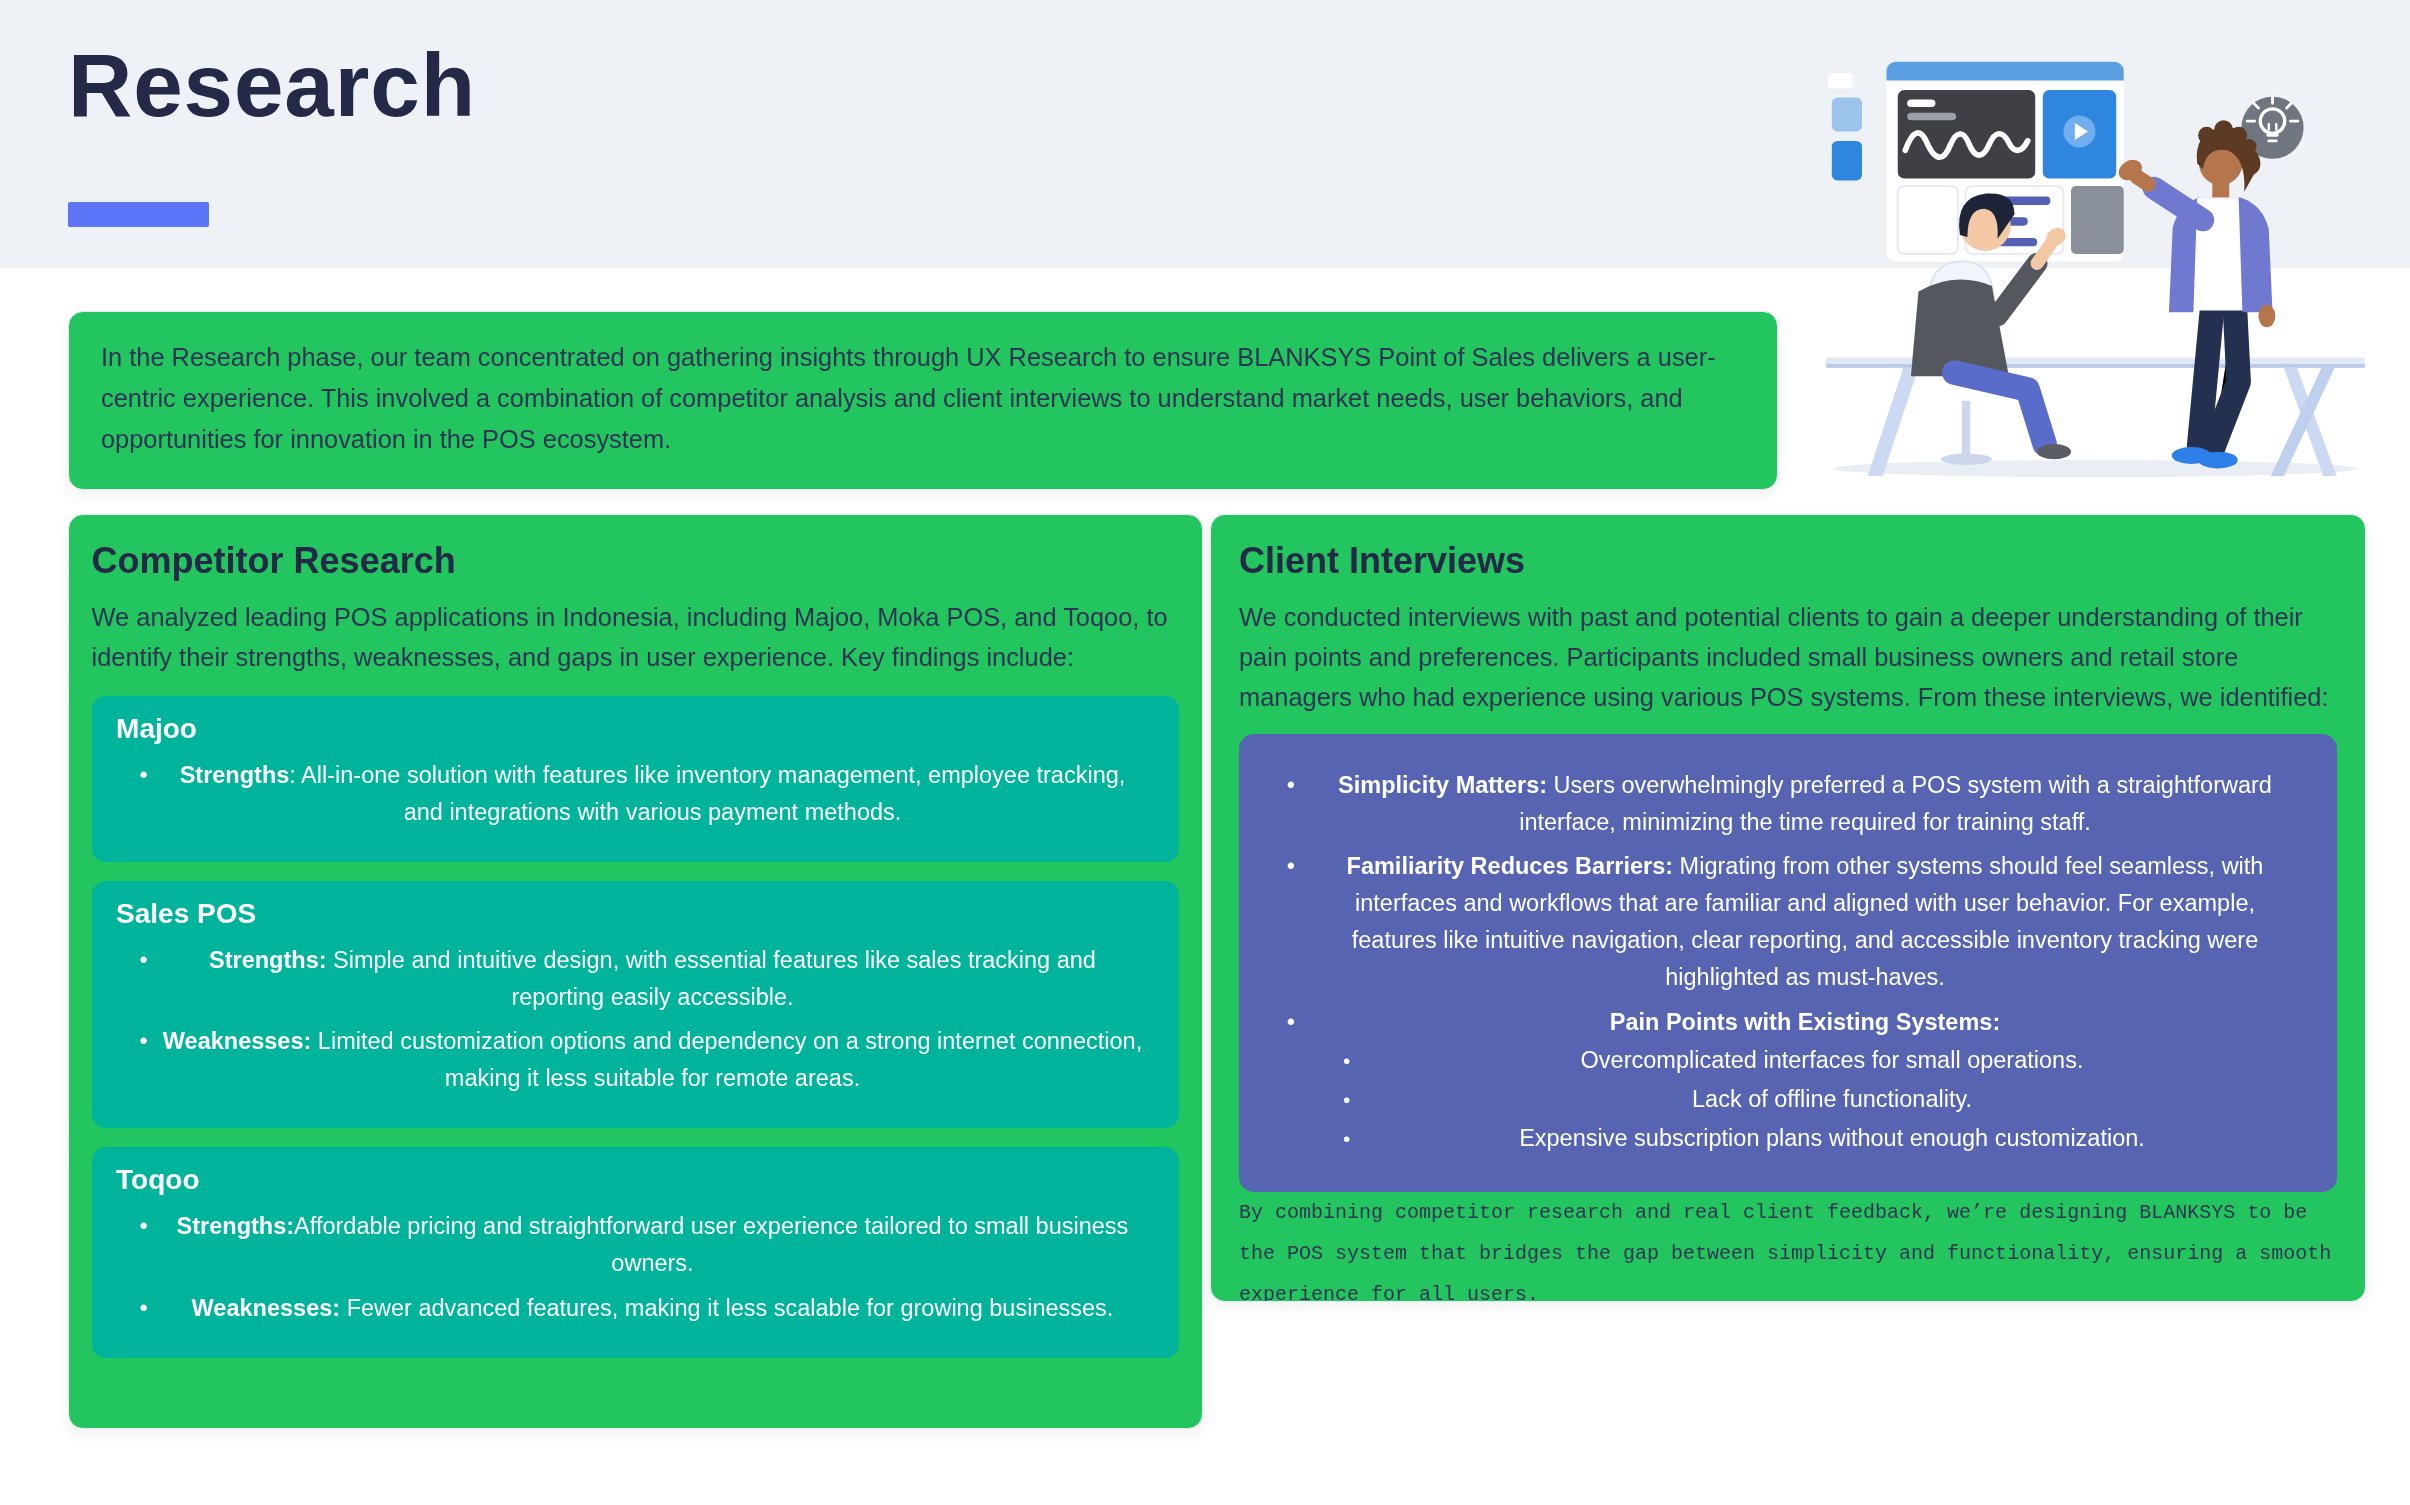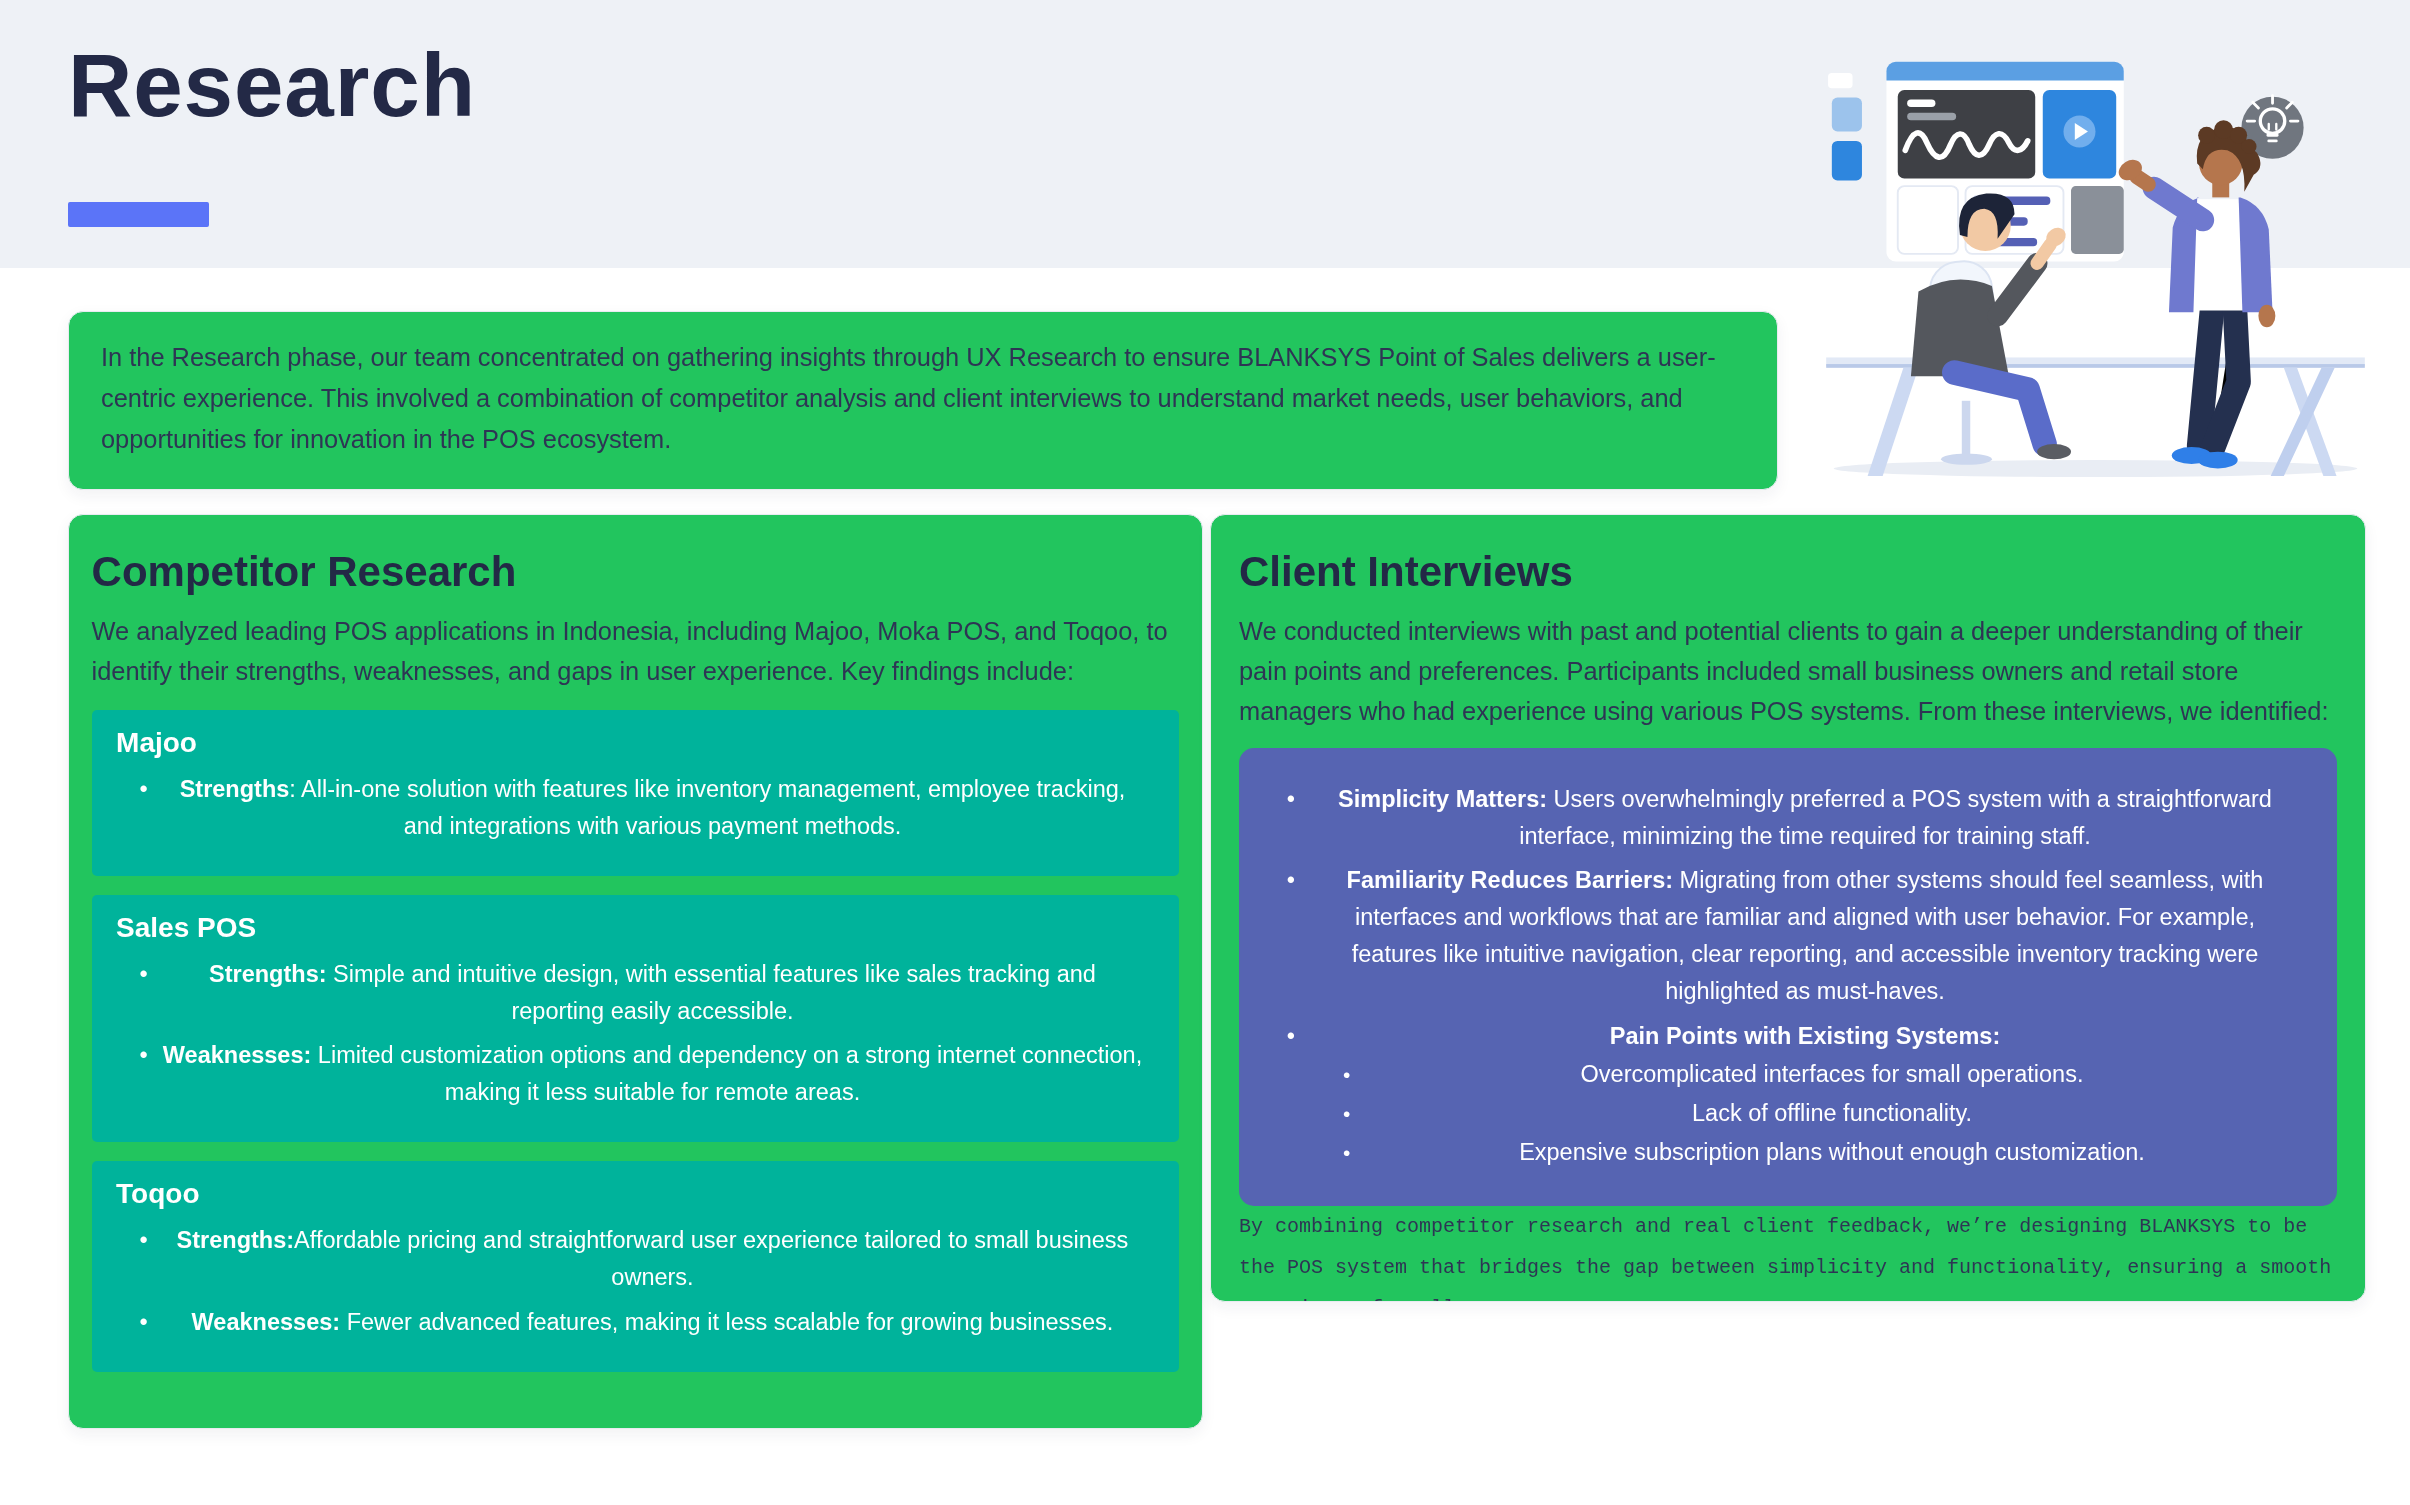--- a/index.html
+++ b/index.html
@@ -44,27 +44,27 @@
   }
   .left-card{
     left:68px;top:514px;width:1135px;height:915px;
     padding:24.5px 22.6px;overflow:hidden;
   }
   .right-card{
     left:1210px;top:514px;width:1156px;height:788px;
     padding:24.5px 28px;overflow:hidden;
   }
   .section-heading{
-    margin:8px 0 15px 0;font-size:42px;font-weight:800;color:var(--ink);
+    margin:0 0 15px 0;font-size:36px;font-weight:800;color:var(--ink);
   }
   .section-text{
     margin:0 0 15px 0;font-size:25.4px;line-height:40px;color:var(--body);
   }
   .competitor-box{
-    background:var(--teal);border-radius:5px;color:#ffffff;
+    background:var(--teal);border-radius:14px;color:#ffffff;
     padding:17px 24.5px 19px 24.5px;margin-top:19px;
   }
   .competitor-box h3{
     margin:0 0 11.3px 0;font-size:28px;font-weight:800;color:#ffffff;
   }
   ul.dot-list{list-style:none;margin:12px;padding:0;text-align:center;}
   ul.dot-list>li{
     position:relative;padding-left:34px;
     font-size:23.5px;line-height:37px;margin-bottom:7.5px;
   }

